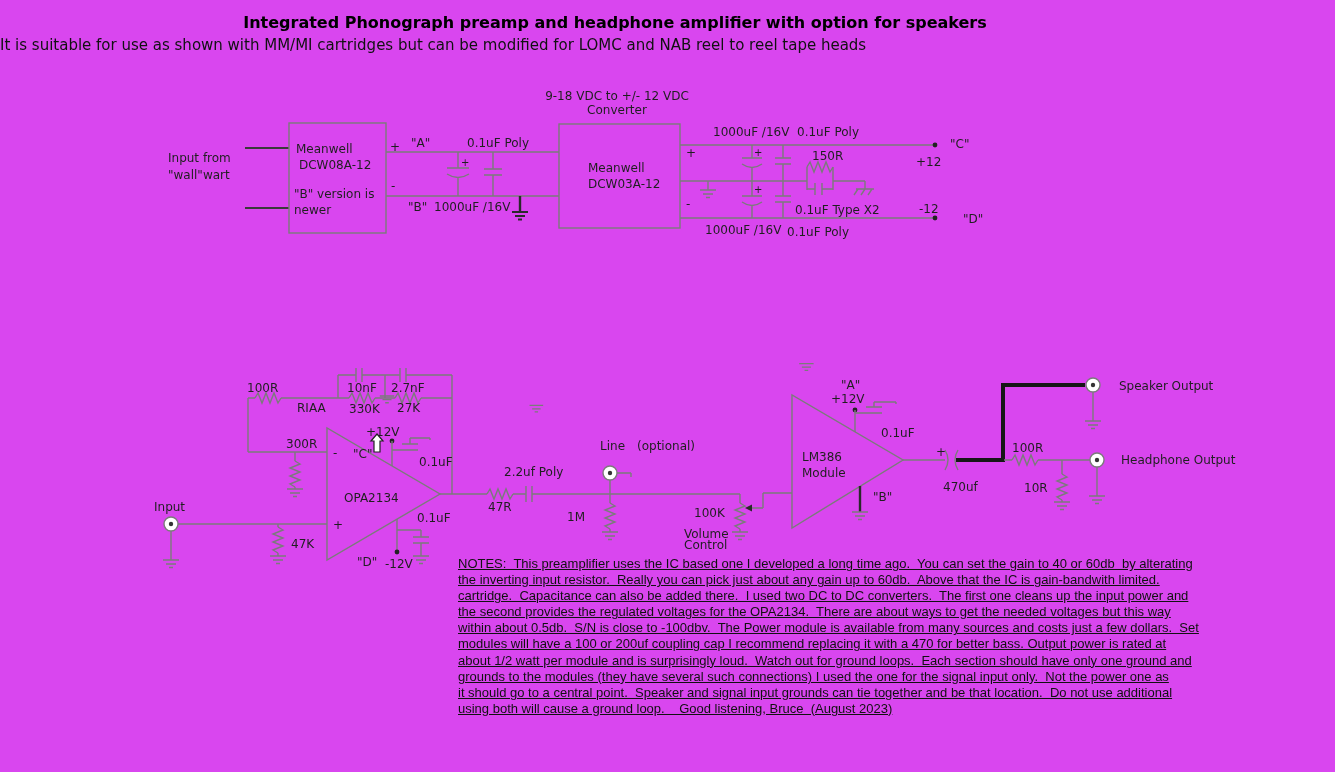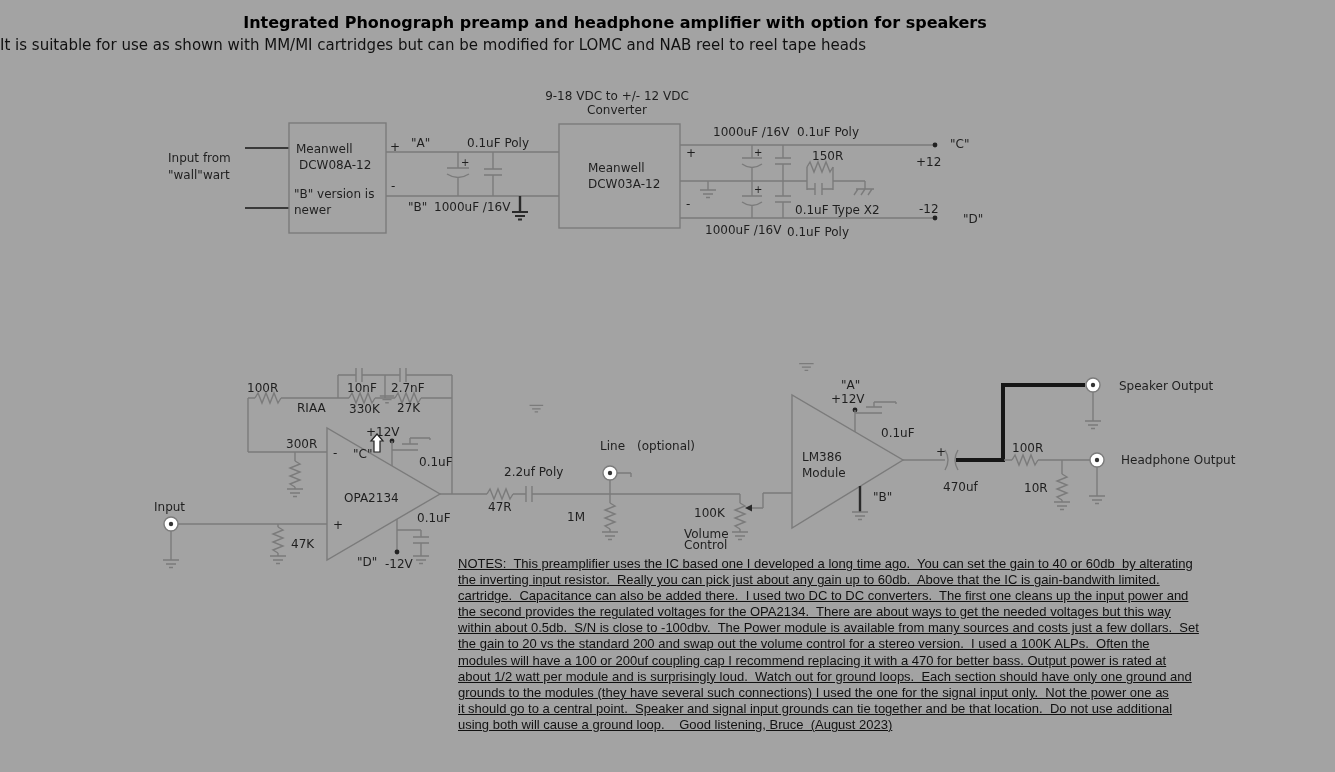--- a/index.html
+++ b/index.html
@@ -1,16 +1,16 @@
 <!DOCTYPE html>
 <html><head>
 <meta charset="utf-8">
 <style>
   html,body{margin:0;padding:0;background:#ffffff;}
-  #page{position:relative;width:1335px;height:772px;background:#a3a3a3;overflow:hidden;
+  #page{position:relative;width:1335px;height:772px;background:#d946ef;overflow:hidden;
         font-family:"DejaVu Sans", sans-serif;color:#111;}
   .title{position:absolute;left:0;top:13px;width:1230px;text-align:center;
          font-size:16px;font-weight:bold;color:#000;}
   .subtitle{position:absolute;left:0;top:36px;width:1304px;text-align:left;
             font-size:15px;color:#111;}
   .notes{position:absolute;left:458px;top:556px;width:840px;
          font-family:"Liberation Sans", sans-serif;font-size:13px;line-height:16.1px;color:#111;text-decoration:underline;}
   .note-line{white-space:pre;}
   svg{position:absolute;left:0;top:0;}
   svg text{font-family:"DejaVu Sans", sans-serif;font-size:12px;fill:#1f1f1f;}
@@ -327,21 +327,20 @@
       <text x="1121" y="464">Headphone Output</text>
     </g>
   </svg>
 
   <div class="notes">
     <div class="note-line">NOTES:  This preamplifier uses the IC based one I developed a long time ago.  You can set the gain to 40 or 60db  by alterating</div>
     <div class="note-line">the inverting input resistor.  Really you can pick just about any gain up to 60db.  Above that the IC is gain-bandwith limited.</div>
     <div class="note-line">cartridge.  Capacitance can also be added there.  I used two DC to DC converters.  The first one cleans up the input power and</div>
     <div class="note-line">the second provides the regulated voltages for the OPA2134.  There are about ways to get the needed voltages but this way</div>
     <div class="note-line">within about 0.5db.  S/N is close to -100dbv.  The Power module is available from many sources and costs just a few dollars.  Set</div>
-    <div class="note-line">the gain to 20 vs the standard 200 and swap out the volume control for a stereo version.  I used a 100K ALPs.  Often the</div>
     <div class="note-line">modules will have a 100 or 200uf coupling cap I recommend replacing it with a 470 for better bass. Output power is rated at</div>
     <div class="note-line">about 1/2 watt per module and is surprisingly loud.  Watch out for ground loops.  Each section should have only one ground and</div>
     <div class="note-line">grounds to the modules (they have several such connections) I used the one for the signal input only.  Not the power one as</div>
     <div class="note-line">it should go to a central point.  Speaker and signal input grounds can tie together and be that location.  Do not use additional</div>
     <div class="note-line">using both will cause a ground loop.    Good listening, Bruce  (August 2023)</div>
   </div>
 
 </div>
 
 </body></html>

